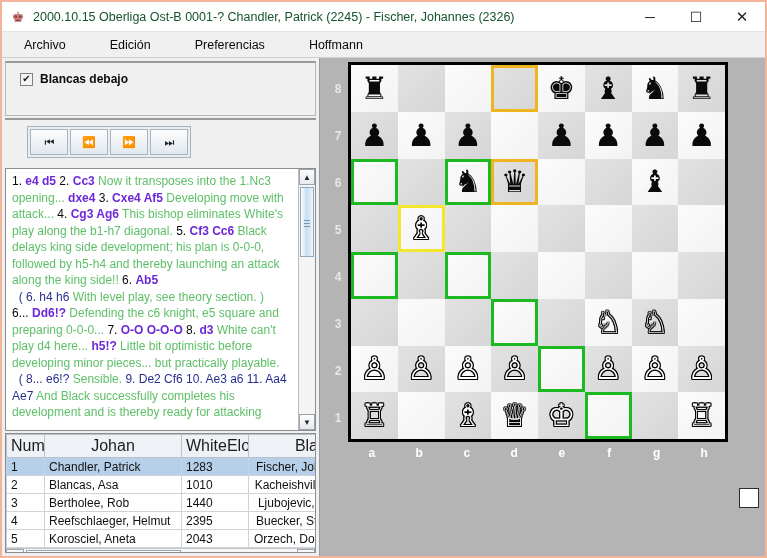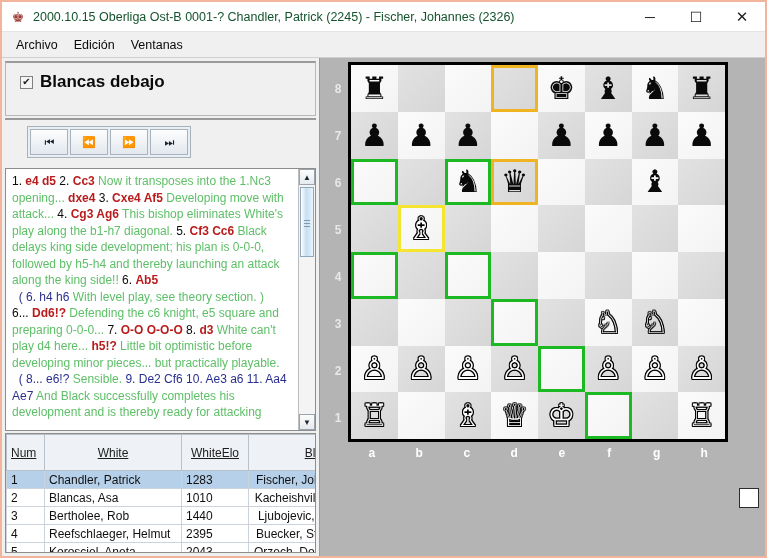--- a/index.html
+++ b/index.html
@@ -39,22 +39,23 @@
     width:46px; height:30px; display:flex;
     align-items:center; justify-content:center;
     font-size:14px; color:#222; background:transparent;
   }
   .wbtn.close-b { font-size:15px; }
   
   #menubar {
     height:16px; min-height:26px;
     background:#f0f0f0;
     display:flex; align-items:center;
-    padding-left:6px;
+    padding-left:14px;
     border-bottom:1px solid #cfcfcf;
+    gap:28px;
   }
   .menu-item {
     font-size:12.5px; color:#0a0a0a;
     padding:3px 8px; white-space:nowrap;
   }
   
   #content { flex:1; display:flex; position:relative; background:#c0c0c0; }
   #left-pane {
     width:318px; min-width:318px;
     background:#f0f0f0;
@@ -71,21 +72,21 @@
     display:flex; align-items:flex-start;
     padding:9px 0 0 14px;
   }
   .chk-row { display:flex; align-items:center; gap:7px; }
   .chkbox {
     width:13px; height:13px; background:#f4f4f4;
     border:1px solid #808080;
     display:flex; align-items:center; justify-content:center;
     font-size:10px; color:#202020; line-height:1;
   }
-  .chk-label { font-size:17px; color:#0a0a0a; font-weight:bold; }
+  .chk-label { font-size:12px; color:#0a0a0a; font-weight:bold; }
   
   #nav-box {
     height:46px; min-height:46px;
     margin:2px 3px 0 3px;
     border-top:2px solid #9a9a9a;
     display:flex; align-items:center;
     padding-left:22px;
     background:#f0f0f0;
   }
   #nav-group {
@@ -107,21 +108,21 @@
     border:1px solid #8d8d8d;
     background:#ffffff;
     display:flex; overflow:hidden;
     min-height:0;
   }
   #moves-text {
     flex:1; padding:4px 5px 2px 6px;
     font-size:12px; line-height:16.5px;
     color:#111; overflow:hidden;
   }
-  .mv { font-weight:bold; color:#b91c1c; }
+  .mv { font-weight:bold; color:#6d28d9; }
   .mvnum { color:#0a0a0a; }
   .cmt { color:#5dbf67; }
   .varline { color:#2a2f8f; }
   .var-ind { display:block; }
   
   #moves-sb {
     width:17px; min-width:17px;
     background:#f2f2f2;
     border-left:1px solid #bdbdbd;
     display:flex; flex-direction:column;
@@ -146,24 +147,24 @@
   #table-wrap {
     height:120px; min-height:120px;
     margin:0 3px 3px 3px;
     border:1px solid #8d8d8d;
     background:#ffffff;
     display:flex; flex-direction:column; overflow:hidden;
   }
   table { border-collapse:collapse; width:100%; table-layout:fixed; }
   thead th {
     background:#eef1f5; color:#1c1c1c;
-    font-size:12px; font-weight:normal;
+    font-size:16px; font-weight:normal;
     border:1px solid #b9c2cb;
-    padding:2px 4px; height:36px;
-    text-align:center; white-space:nowrap; overflow:hidden;text-decoration:underline;
+    padding:2px 4px; height:19px;
+    text-align:center; white-space:nowrap; overflow:hidden;
   }
   tbody td {
     font-size:12px; color:#101010;
     border:1px solid #cdd3da;
     padding:1px 4px; height:18px;
     white-space:nowrap; overflow:hidden;
   }
   tbody tr.sel td { background:#b6d0ea; }
   .col-num { width:38px; }
   .col-white { width:137px; }
@@ -249,21 +250,22 @@
     <div id="app-icon">♚</div>
     <div id="title-text">2000.10.15 Oberliga Ost-B 0001-? Chandler, Patrick (2245) - Fischer, Johannes (2326)</div>
     <div class="wbtn">─</div>
     <div class="wbtn">☐</div>
     <div class="wbtn close-b">✕</div>
   </div>
 
   <div id="menubar">
     <div class="menu-item">Archivo</div>
     <div class="menu-item">Edición</div>
-    <div class="menu-item">Ventanas</div>
+    <div class="menu-item">Preferencias</div>
+    <div class="menu-item">Hoffmann</div>
   </div>
 
   <div id="content">
 
     <div id="left-pane">
 
       <div id="options-box">
         <div class="chk-row">
           <div class="chkbox">✔</div>
           <div class="chk-label">Blancas debajo</div>
@@ -294,21 +296,21 @@
           </div>
           <div class="sb-arrow">▼</div>
         </div>
       </div>
 
       <div id="table-wrap">
         <table>
           <thead>
             <tr>
               <th class="col-num">Num</th>
-              <th class="col-white">White</th>
+              <th class="col-white">Johan</th>
               <th class="col-elo">WhiteElo</th>
               <th class="col-black">Black</th>
             </tr>
           </thead>
           <tbody id="games-tbody">
               <tr class="sel">
                 <td class="col-num">1</td>
                 <td class="col-white">Chandler, Patrick</td>
                 <td class="col-elo">1283</td>
                 <td class="col-black">Fischer, Johan</td>

